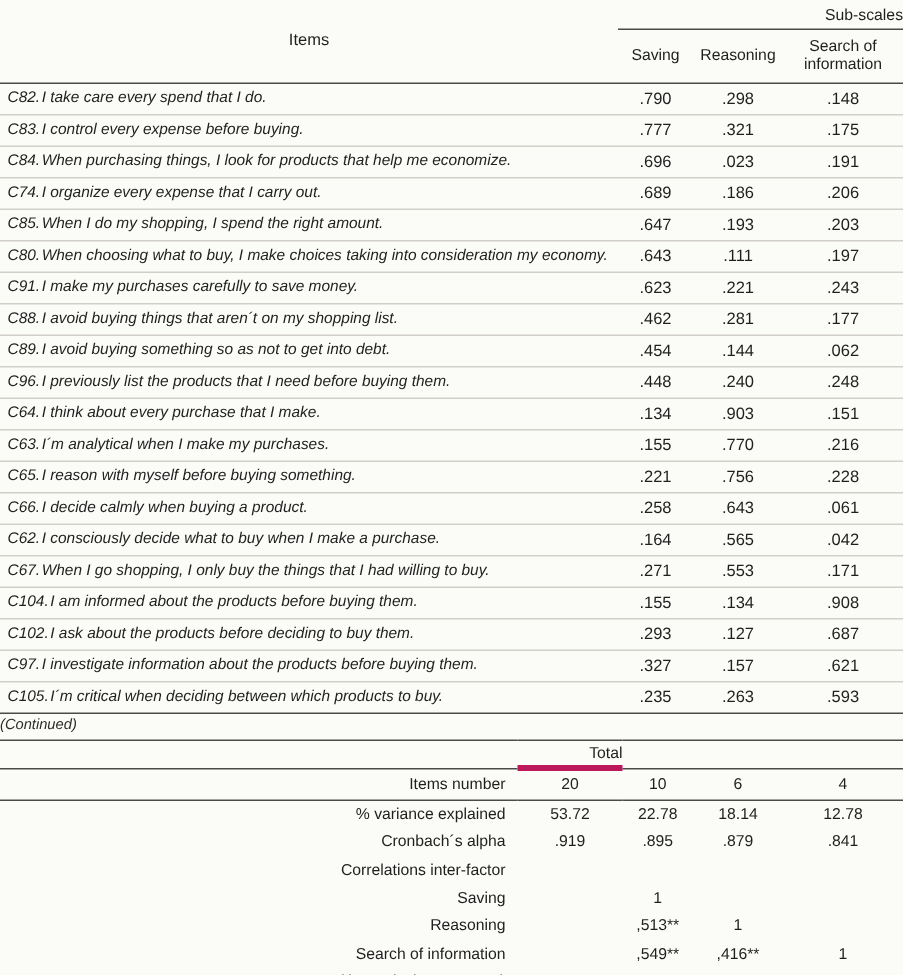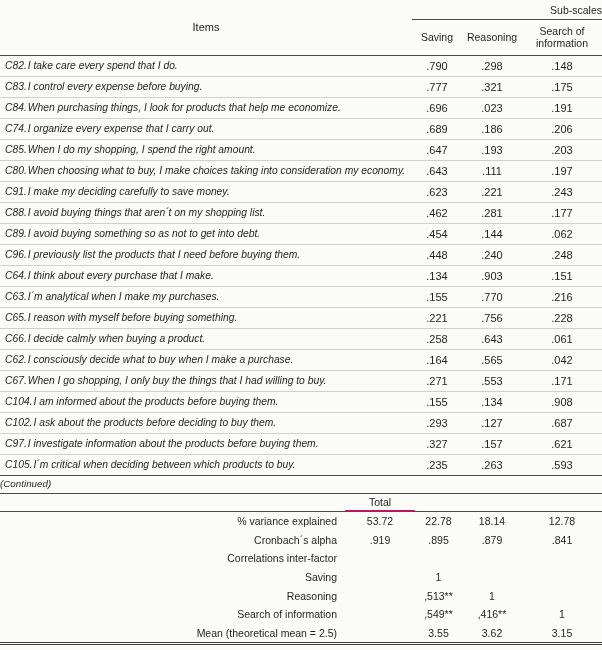--- a/index.html
+++ b/index.html
@@ -19,21 +19,21 @@
   #t1 .col-h{text-align:center;vertical-align:middle;border-bottom:1px solid #4a4a46;height:30px;padding:2px 1px 3px;}
   #t1 td{height:20px;vertical-align:middle;border-bottom:1px solid #d2cfc9;}
   #t1 td.item-cell{padding-left:5px;font-style:italic;font-size:10.3px;white-space:nowrap;overflow:hidden;}
   #t1 td.val-cell{text-align:center;font-size:11px;}
   #t1 tbody tr:last-child td{border-bottom:1px solid #4a4a46;}
   .code{margin-right:1px;font-style:italic;}
   .continued{height:15px;text-align:left;font-style:italic;font-size:9.8px;padding:2px 6px 0 0;color:#2a2a2a;}
 
   
   #t2{border-top:1px solid #4a4a46;}
-  #t2 .total-h{text-align:center;border-bottom:2px solid #be185d;height:16px;vertical-align:middle;}
+  #t2 .total-h{text-align:right;border-bottom:4px solid #be185d;height:16px;vertical-align:middle;}
   #t2 .blank-h{border-bottom:1px solid #4a4a46;}
   #t2 td{height:18.6px;vertical-align:middle;}
   #t2 td.lbl{text-align:right;padding-right:8px;}
   #t2 td.val{text-align:center;}
   #t2 tr.rule-after td{border-bottom:1px solid #4a4a46;}
   #t2 tbody tr:last-child td{border-bottom:3px double #3c3c3a;}
 </style>
 </head>
 <body>
 
@@ -88,21 +88,21 @@
           <td class="val-cell">.193</td>
           <td class="val-cell">.203</td>
         </tr>
         <tr>
           <td class="item-cell"><span class="code">C80.</span><span>When choosing what to buy, I make choices taking into consideration my economy.</span></td>
           <td class="val-cell">.643</td>
           <td class="val-cell">.111</td>
           <td class="val-cell">.197</td>
         </tr>
         <tr>
-          <td class="item-cell"><span class="code">C91.</span><span>I make my deciding carefully to save money.</span></td>
+          <td class="item-cell"><span class="code">C91.</span><span>I make my purchases carefully to save money.</span></td>
           <td class="val-cell">.623</td>
           <td class="val-cell">.221</td>
           <td class="val-cell">.243</td>
         </tr>
         <tr>
           <td class="item-cell"><span class="code">C88.</span><span>I avoid buying things that aren´t on my shopping list.</span></td>
           <td class="val-cell">.462</td>
           <td class="val-cell">.281</td>
           <td class="val-cell">.177</td>
         </tr>
@@ -194,20 +194,27 @@
     <thead>
       <tr>
         <th class="blank-h"></th>
         <th class="total-h">Total</th>
         <th class="blank-h"></th>
         <th class="blank-h"></th>
         <th class="blank-h"></th>
       </tr>
     </thead>
     <tbody>
+        <tr class="rule-after">
+          <td class="lbl">Items number</td>
+          <td class="val">20</td>
+          <td class="val">10</td>
+          <td class="val">6</td>
+          <td class="val">4</td>
+        </tr>
         <tr>
           <td class="lbl">% variance explained</td>
           <td class="val">53.72</td>
           <td class="val">22.78</td>
           <td class="val">18.14</td>
           <td class="val">12.78</td>
         </tr>
         <tr>
           <td class="lbl">Cronbach´s alpha</td>
           <td class="val">.919</td>

